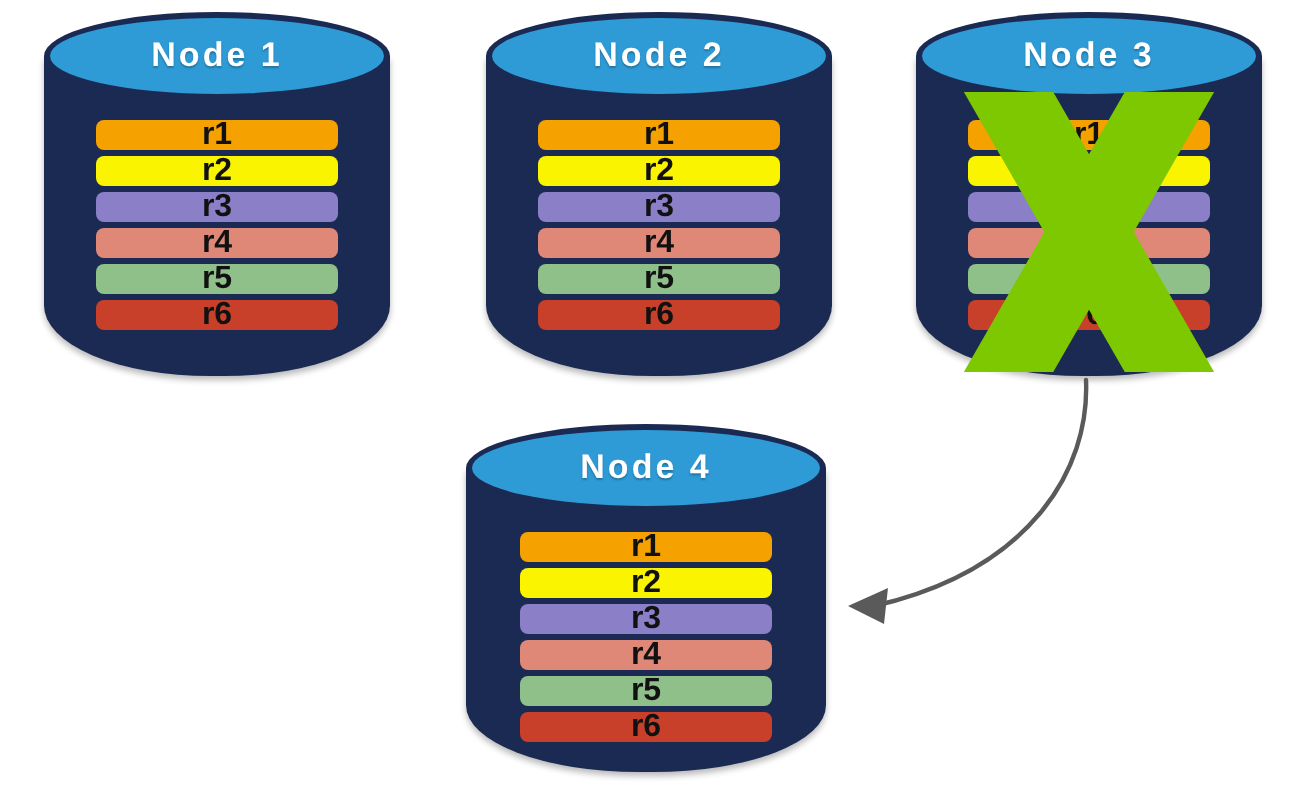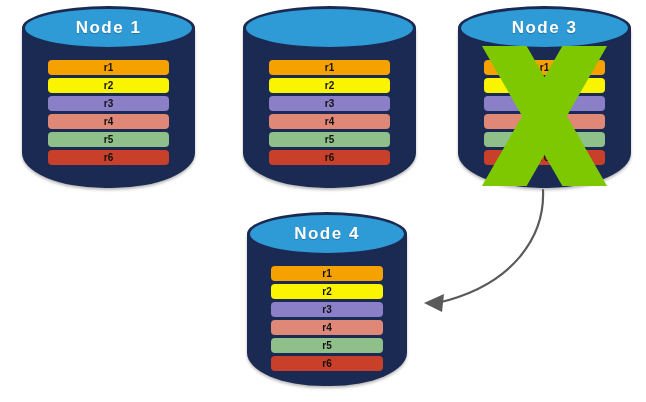--- a/index.html
+++ b/index.html
@@ -69,21 +69,21 @@
     z-index: 4;
     box-sizing: border-box;
     padding: 0 15%;
   }
   .row {
     height: 15px;
     line-height: 15px;
     margin-bottom: 3px;
     border-radius: 4px;
     text-align: center;
-    font-size: 10px;
+    font-size: 16px;
     font-weight: bold;
     color: #111111;
   }
   .x-mark {
     position: absolute;
     z-index: 6;
     pointer-events: none;
   }
   .arrow-layer {
     position: absolute;
@@ -107,20 +107,21 @@
         <div class="row" style="background: rgb(251, 244, 0);">r2</div>
         <div class="row" style="background: rgb(139, 127, 199);">r3</div>
         <div class="row" style="background: rgb(224, 136, 120);">r4</div>
         <div class="row" style="background: rgb(143, 192, 138);">r5</div>
         <div class="row" style="background: rgb(200, 64, 42);">r6</div>
       </div>
     </div>
     <div class="node" style="left: 243px; top: 6px; width: 173px; height: 182px;">
       <div class="cyl-body" style="background: rgb(27, 42, 82);"></div>
       <div class="cyl-top" style="background: rgb(46, 155, 214);"></div>
+      <div class="cyl-title" style="color: rgb(255, 255, 255);">Node  2</div>
       <div class="rows">
         <div class="row" style="background: rgb(245, 162, 0);">r1</div>
         <div class="row" style="background: rgb(251, 244, 0);">r2</div>
         <div class="row" style="background: rgb(139, 127, 199);">r3</div>
         <div class="row" style="background: rgb(224, 136, 120);">r4</div>
         <div class="row" style="background: rgb(143, 192, 138);">r5</div>
         <div class="row" style="background: rgb(200, 64, 42);">r6</div>
       </div>
     </div>
     <div class="node" style="left: 458px; top: 6px; width: 173px; height: 182px;">
@@ -133,21 +134,21 @@
         <div class="row" style="background: rgb(139, 127, 199);">r3</div>
         <div class="row" style="background: rgb(224, 136, 120);">r4</div>
         <div class="row" style="background: rgb(143, 192, 138);">r5</div>
         <div class="row" style="background: rgb(200, 64, 42);">r6</div>
       </div>
       <div class="x-mark" style="left: 12px; top: 40px; width: 149px; height: 140px;"><svg viewBox="0 0 100 100" width="100%" height="100%" preserveAspectRatio="none">
           <polygon points="8,0 38,0 92,100 62,100" fill="#7DC800"></polygon>
           <polygon points="62,0 92,0 38,100 8,100" fill="#7DC800"></polygon>
         </svg></div>
     </div>
-    <div class="node" style="left: 247px; top: 212px; width: 160px; height: 174px;">
+    <div class="node" style="left: 233px; top: 212px; width: 180px; height: 174px;">
       <div class="cyl-body" style="background: rgb(27, 42, 82);"></div>
       <div class="cyl-top" style="background: rgb(46, 155, 214);"></div>
       <div class="cyl-title" style="color: rgb(255, 255, 255);">Node  4</div>
       <div class="rows">
         <div class="row" style="background: rgb(245, 162, 0);">r1</div>
         <div class="row" style="background: rgb(251, 244, 0);">r2</div>
         <div class="row" style="background: rgb(139, 127, 199);">r3</div>
         <div class="row" style="background: rgb(224, 136, 120);">r4</div>
         <div class="row" style="background: rgb(143, 192, 138);">r5</div>
         <div class="row" style="background: rgb(200, 64, 42);">r6</div>

